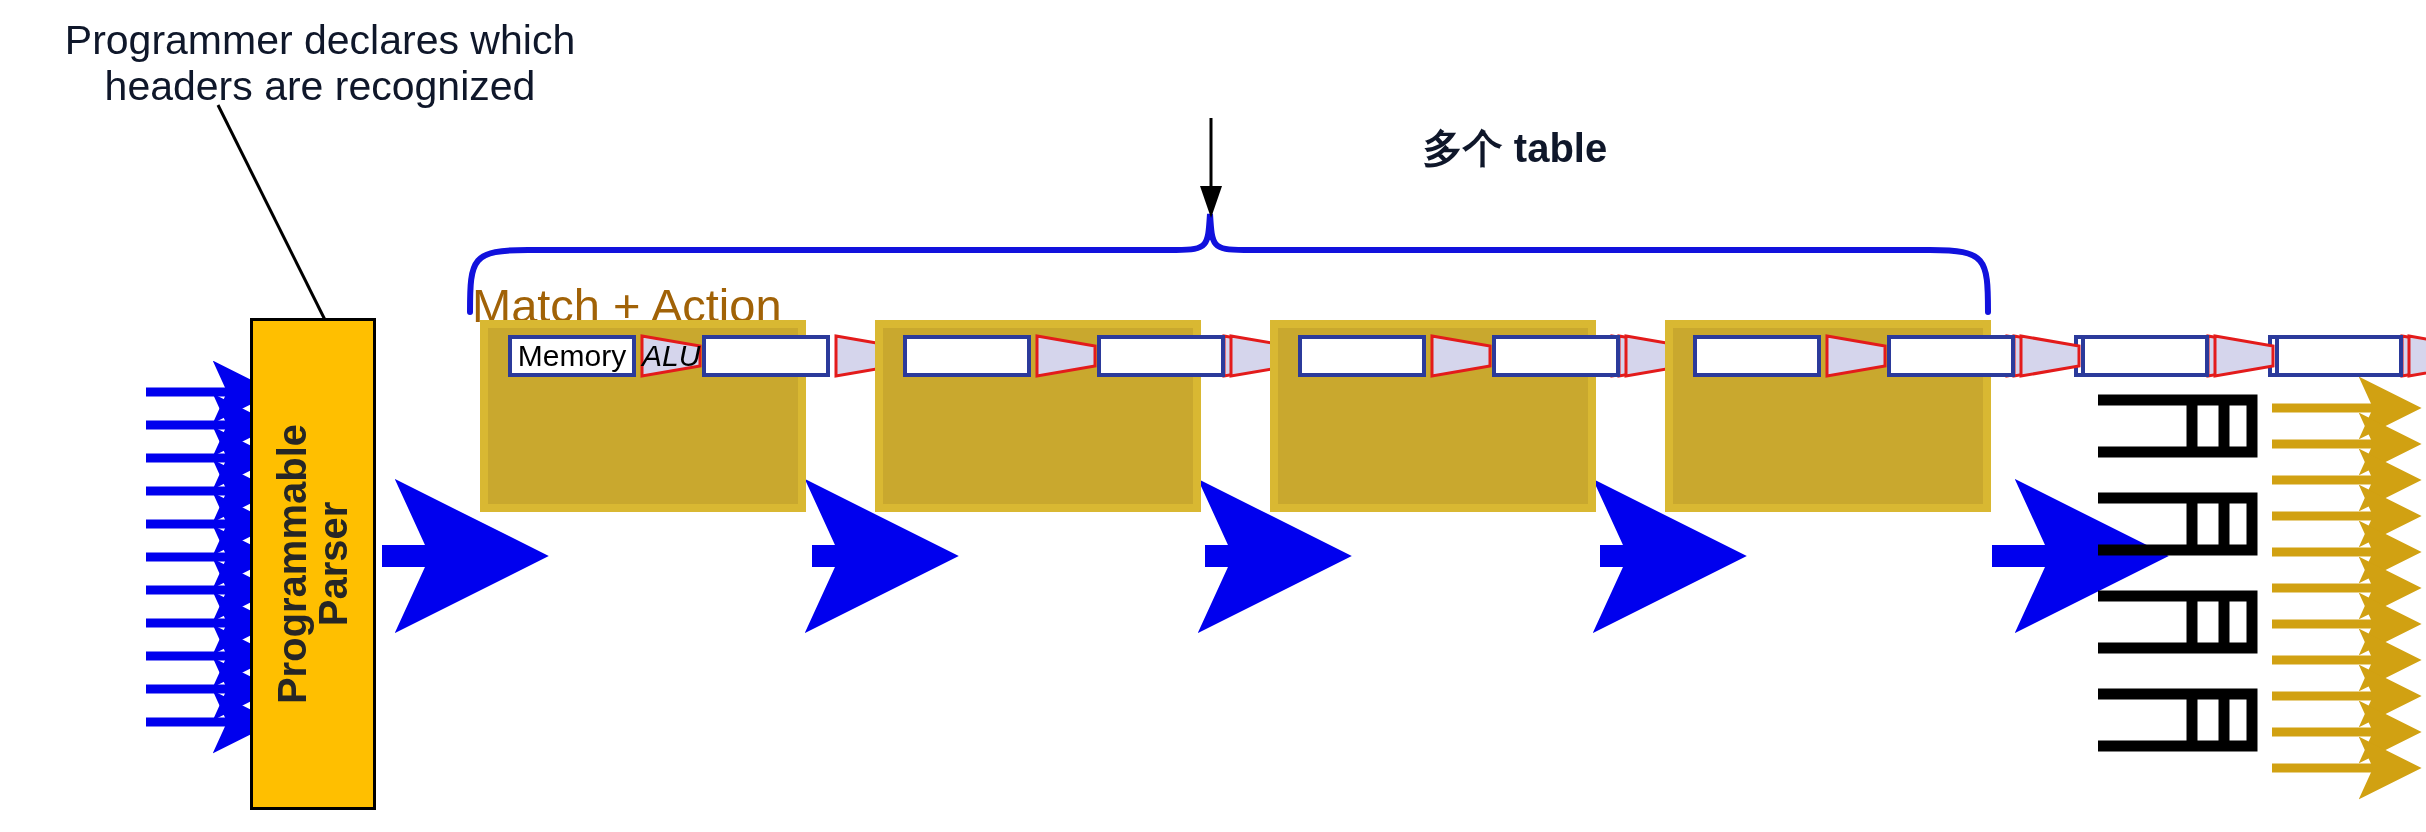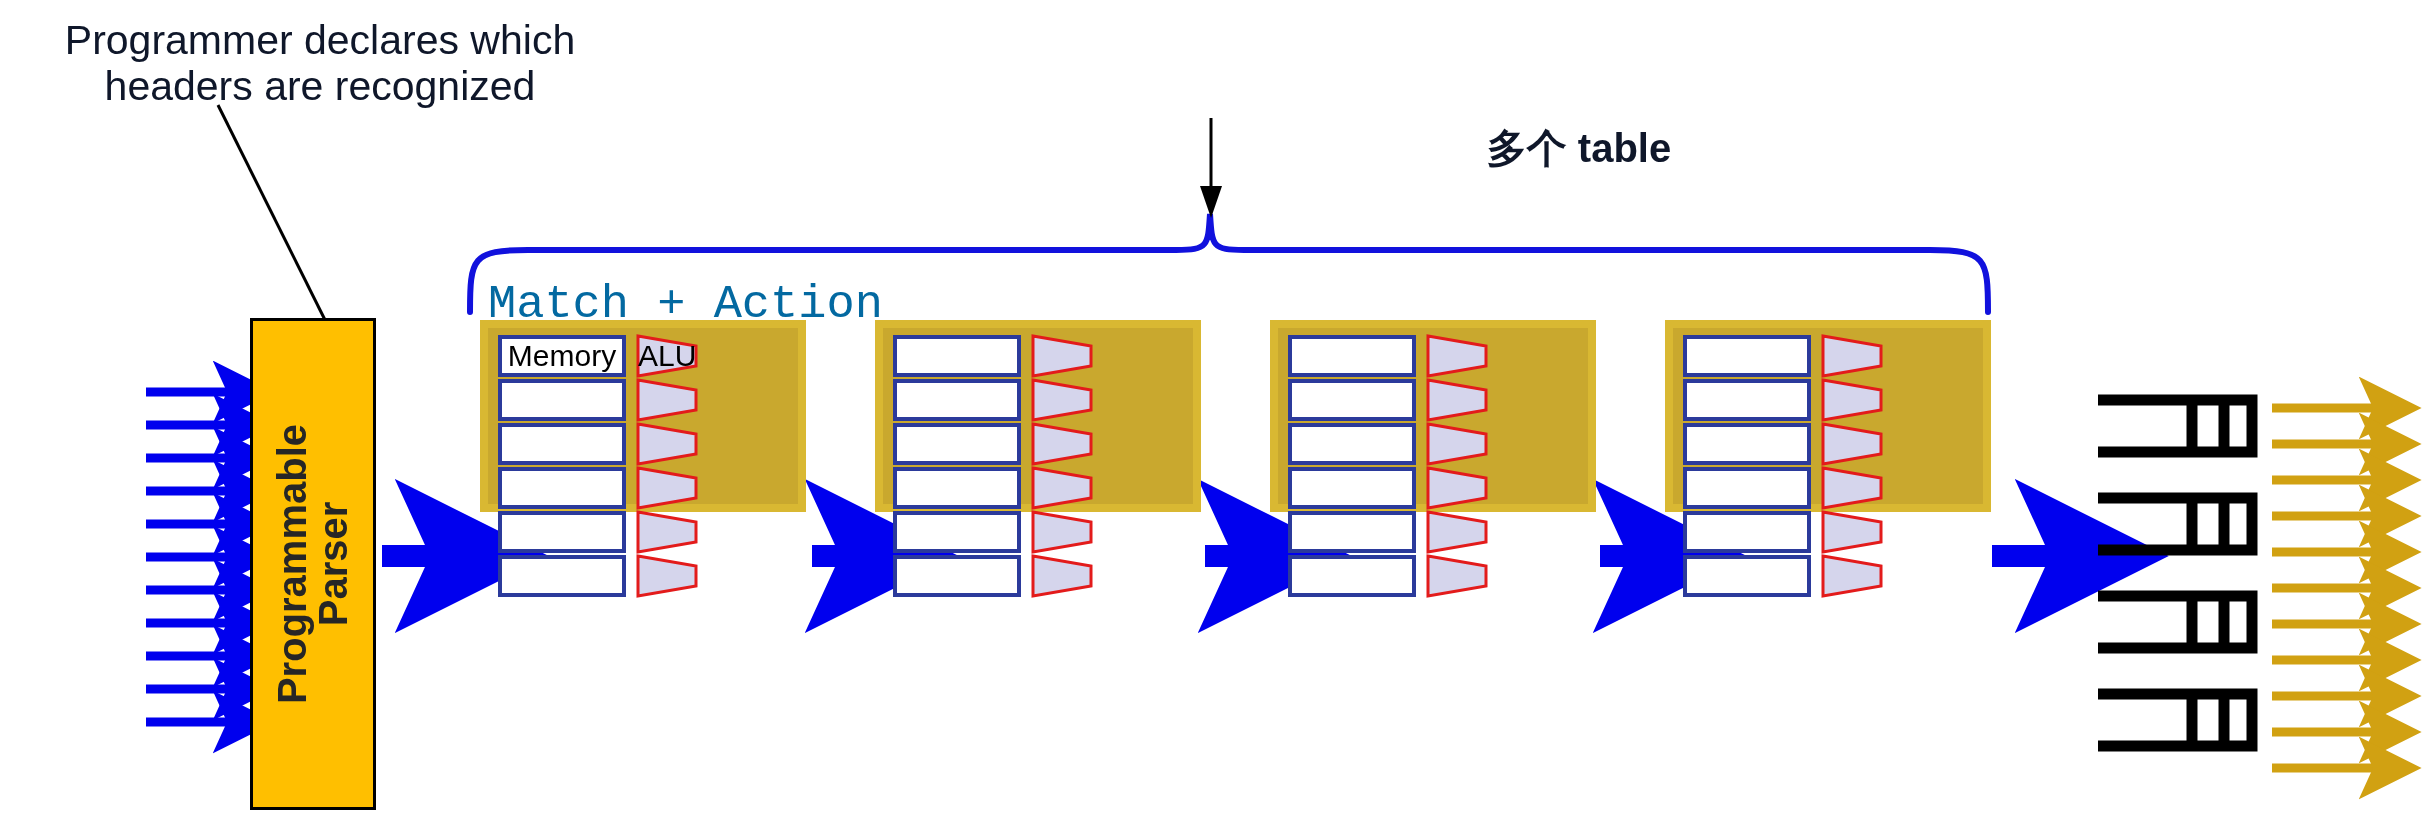--- a/index.html
+++ b/index.html
@@ -2,36 +2,36 @@
 <html><head>
 <meta charset="utf-8">
 <style>
   html,body{margin:0;padding:0;background:#ffffff;}
   body{width:2426px;height:832px;font-family:"Liberation Sans",sans-serif;overflow:hidden;}
   #stage{position:relative;width:2426px;height:832px;background:#fff;}
 
   .anno{position:absolute;color:#0f172a;font-size:41px;line-height:1.12;text-align:center;white-space:pre-line;font-family:"Liberation Sans",sans-serif;}
   #anno-left{left:0px;top:18px;width:640px;}
   #anno-top{left:640px;top:2px;width:1160px;}
-  #anno-cn{left:1394px;top:126px;width:370px;font-size:40px;font-weight:bold;text-align:center;}
-
-  #ma-label{position:absolute;left:488px;top:278px;font-size:47px;color:#0369a1;font-family:Liberation Mono, monospace;}
+  #anno-cn{left:1330px;top:126px;width:370px;font-size:40px;font-weight:bold;text-align:center;}
+
+  #ma-label{position:absolute;left:472px;top:278px;font-size:47px;color:#a16207;}
 
   svg.layer{position:absolute;left:0;top:0;width:2426px;height:832px;overflow:visible;}
 
   .parser{position:absolute;left:250px;top:318px;width:126px;height:492px;background:#FFBF00;border:3px solid #000;box-sizing:border-box;}
   .parser-text{position:absolute;left:50%;top:50%;transform:translate(-50%,-50%) rotate(-90deg);white-space:nowrap;font-size:40px;font-weight:bold;color:#262626;line-height:1.02;text-align:center;}
 
   .mastage{position:absolute;top:320px;width:326px;height:192px;}
   .stage-outer{position:absolute;left:0;top:0;width:100%;height:100%;background:#D9B832;box-sizing:border-box;}
   .stage-inner{position:absolute;left:8px;top:8px;right:8px;bottom:8px;background:#C9A82E;}
-  .rowwrap{position:absolute;left:0;top:0;right:0;bottom:0;display:flex;flex-direction:column;justify-content:space-between;padding:14px 12px 14px 18px;box-sizing:border-box;}
+  .rowwrap{position:absolute;left:0;top:0;right:0;bottom:0;display:flex;flex-direction:row;justify-content:space-between;padding:14px 12px 14px 28px;box-sizing:border-box;}
   .marow{display:flex;align-items:center;justify-content:flex-start;height:44px;}
   .mem{width:128px;height:42px;background:#ffffff;border:4px solid #2B3A9B;box-sizing:border-box;display:flex;align-items:center;justify-content:center;font-size:30px;color:#000;}
-  .alu{position:relative;width:82px;height:44px;margin-left:10px;}
+  .alu{position:relative;width:62px;height:44px;margin-left:4px;font-style:italic;}
   .alu svg{position:absolute;left:0;top:0;}
   .alu-label{position:absolute;left:2px;top:50%;transform:translateY(-50%);font-size:30px;color:#000;}
 </style>
 </head>
 <body>
 
 <div id="stage">
 
   <div class="anno" id="anno-left">Programmer declares which
 headers are recognized</div>

